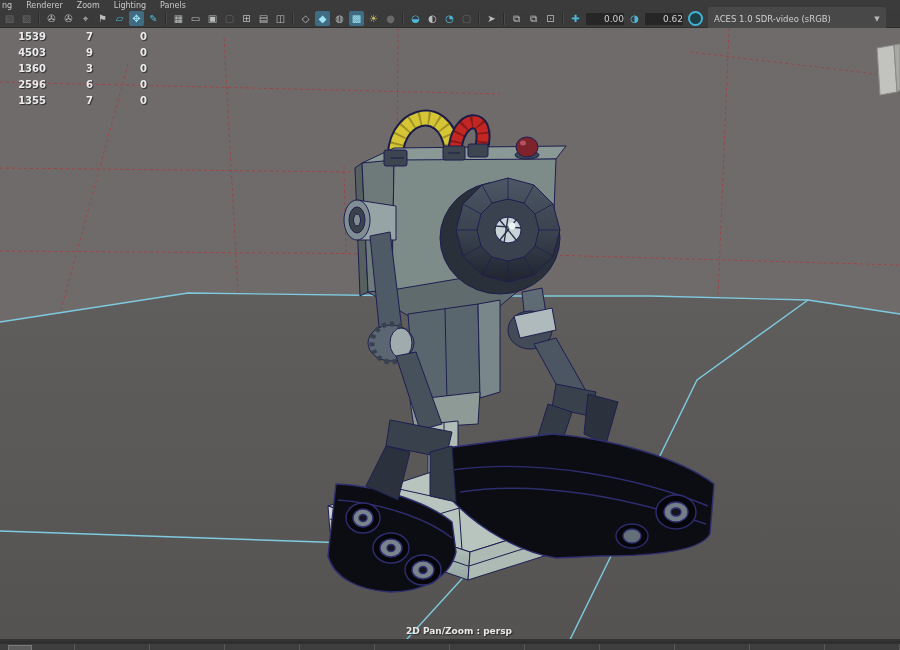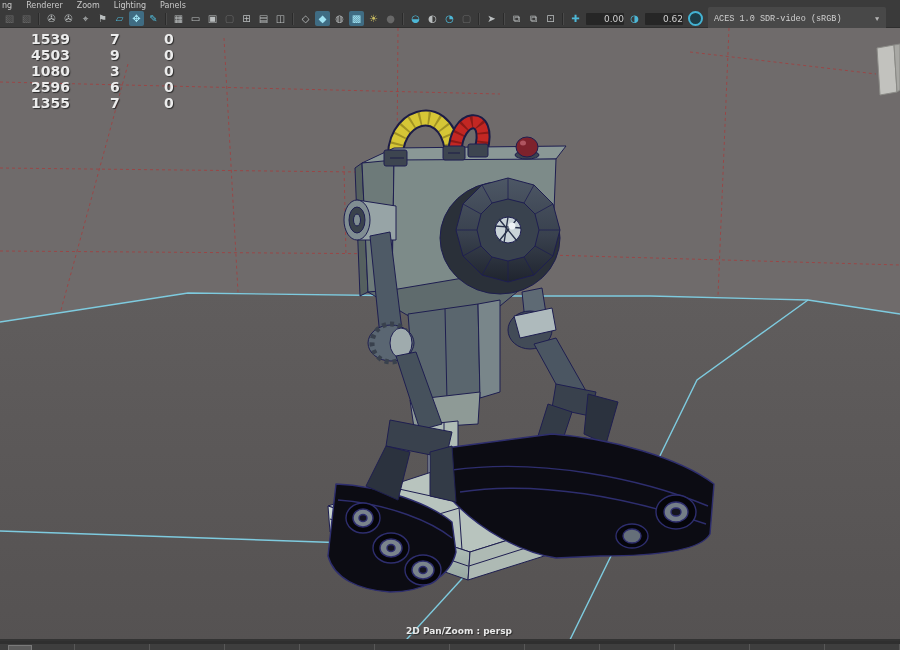--- a/index.html
+++ b/index.html
@@ -17,31 +17,31 @@
   .tbi.dim{color:#686868;}
   .tbi.teal{color:#4db7d6;}
   .tbi.yellow{color:#cdbf62;}
   .tbi.active{background:#3f6c83;color:#9fe2f2;}
   .tsep{width:1px;height:12px;background:#2b2b2b;border-right:1px solid #4a4a4a;margin:0 3px;flex:0 0 auto;}
   .tfield{width:38px;height:12px;background:#262626;color:#cfcfcf;font-size:9px;line-height:12px;
           text-align:right;padding-right:0;margin:0 2px;border-radius:1px;box-sizing:border-box;flex:0 0 auto;}
   .cm-circle{width:11px;height:11px;border-radius:50%;border:2px solid #43b3d3;background:#1d3d47;
              margin:0 3px;flex:0 0 auto;}
   #cs-dropdown{width:178px;height:24px;background:#484848;border-radius:2px;margin-left:2px;
-               display:flex;align-items:center;flex:0 0 auto;font-family:Liberation Mono, monospace;}
+               display:flex;align-items:center;flex:0 0 auto;}
   #cs-dropdown .cs-label{flex:1;font-size:8.5px;color:#cfcfcf;padding-left:6px;white-space:nowrap;overflow:hidden;}
   #cs-dropdown .cs-arrow{width:18px;text-align:center;font-size:7px;color:#b5b5b5;}
   
   #viewport{position:absolute;left:0;top:28px;width:900px;height:613px;overflow:hidden;background:#6f6b6b;}
   #scene{position:absolute;left:0;top:-28px;width:900px;height:650px;}
   
   #hud{position:absolute;left:0;top:3px;width:170px;}
   .hudrow{position:relative;height:16px;}
-  .hudrow span{position:absolute;font-size:14px;font-weight:bold;color:#ececec;
-               text-shadow:1px 1px 1px rgba(30,30,30,.8);padding-left:24px;}
+  .hudrow span{position:absolute;font-size:10px;font-weight:bold;color:#ececec;
+               text-shadow:1px 1px 1px rgba(30,30,30,.8);}
   .hc1{left:0;width:46px;text-align:right;}
   .hc2{left:86px;}
   .hc3{left:140px;}
   
   #vplabel{position:absolute;left:9px;top:598px;width:900px;text-align:center;
            font-size:9px;font-weight:bold;color:#e9e9e9;text-shadow:1px 1px 1px rgba(40,40,40,.9);}
   
   #timebar{position:absolute;left:0;top:641px;width:900px;height:9px;background:#2f2f2f;}
   #timeticks{position:absolute;left:0;top:3px;width:900px;height:6px;background:#3e3e3e;
      background-image:repeating-linear-gradient(90deg,transparent 0 74px,#585858 74px 75px);}
@@ -288,21 +288,21 @@
         <span class="hc1">1539</span>
           <span class="hc2">7</span>
           <span class="hc3">0</span>
       </div>
       <div class="hudrow">
         <span class="hc1">4503</span>
           <span class="hc2">9</span>
           <span class="hc3">0</span>
       </div>
       <div class="hudrow">
-        <span class="hc1">1080</span>
+        <span class="hc1">1360</span>
           <span class="hc2">3</span>
           <span class="hc3">0</span>
       </div>
       <div class="hudrow">
         <span class="hc1">2596</span>
           <span class="hc2">6</span>
           <span class="hc3">0</span>
       </div>
       <div class="hudrow">
         <span class="hc1">1355</span>

